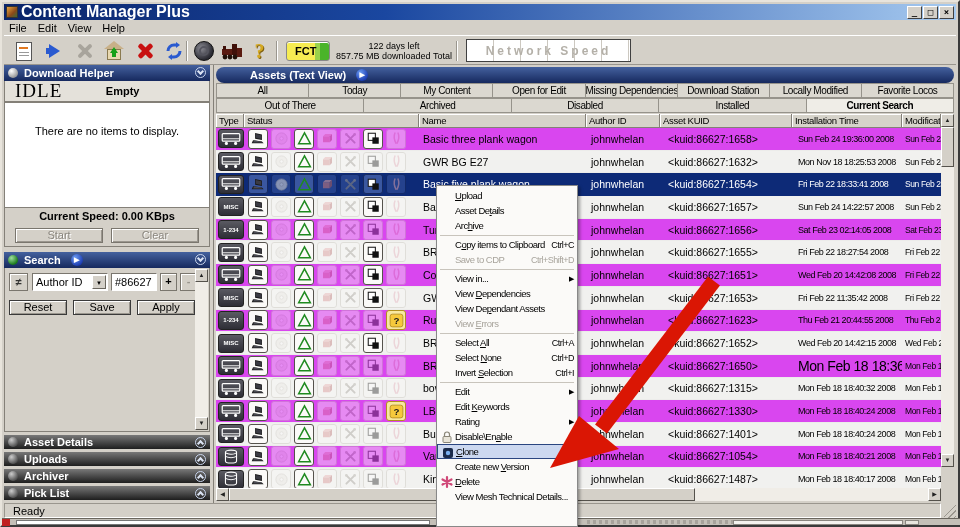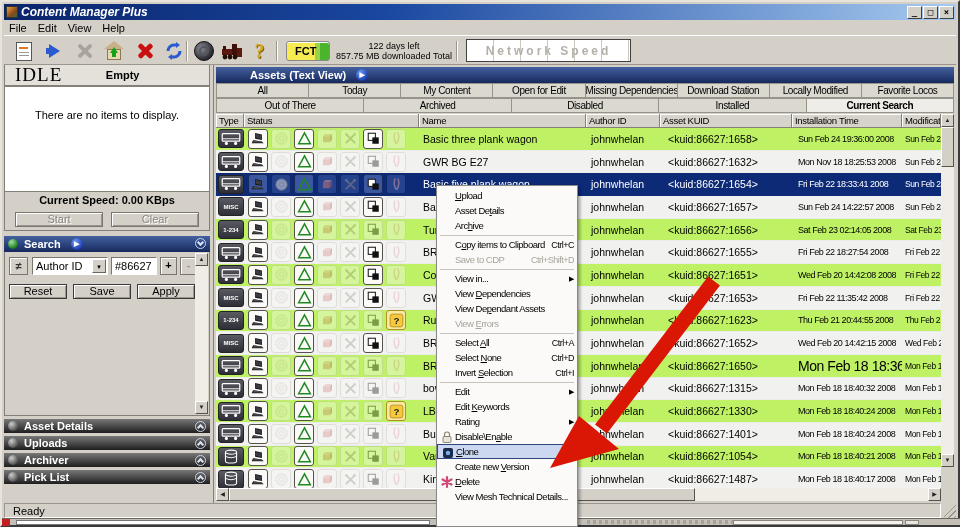--- a/index.html
+++ b/index.html
@@ -2,21 +2,21 @@
 <html><head>
 <meta charset="utf-8">
 <style>
 *{margin:0;padding:0;box-sizing:border-box;}
 html,body{width:960px;height:527px;overflow:hidden;}
 body{font-family:"Liberation Sans",sans-serif;font-size:11px;background:#d4d0c8;position:relative;}
 .win{position:absolute;inset:0;border:2px solid;border-color:#e8e4dc #3a3a3a #3a3a3a #e8e4dc;background:#d4d0c8;}
 
 .titlebar{position:absolute;left:2px;top:2px;right:2px;height:16px;background:linear-gradient(90deg,#0a246a,#1a47a0 40%,#a6caf0);display:flex;align-items:center;padding:0 2px;}
 .appicon{width:12px;height:12px;background:linear-gradient(135deg,#e8a33d,#8a4a1a 60%,#3a6a3a);border:1px solid #333;margin-right:3px;}
-.title{color:#fff;font-weight:bold;font-size:12px;flex:1;font-style:italic;}
+.title{color:#fff;font-weight:bold;font-size:16px;flex:1;}
 .winbtn{width:15px;height:13px;background:#d4d0c8;border:1px solid;border-color:#fff #404040 #404040 #fff;margin-left:1px;font-size:9px;line-height:10px;text-align:center;font-weight:bold;color:#000;font-family:"DejaVu Sans Mono",monospace;}
 
 .menubar{position:absolute;left:2px;top:18px;right:2px;height:15px;display:flex;align-items:center;background:#d4d0c8;}
 .menuitem{padding:1px 6px 1px 5px;color:#000;}
 
 .toolbar{position:absolute;left:2px;top:33px;right:2px;height:30px;border-top:1px solid #fff;border-bottom:1px solid #9a968e;background:#d4d0c8;}
 .tb{position:absolute;top:3px;width:27px;height:24px;display:flex;align-items:center;justify-content:center;}
 .tsep{position:absolute;top:5px;width:2px;height:20px;border-left:1px solid #9a968e;border-right:1px solid #fff;}
 
 .i-doc{width:16px;height:19px;background:#fff;border:1px solid #555;position:relative;}
@@ -67,32 +67,32 @@
 .sinput{width:46px;height:18px;background:#fff;border:1px solid;border-color:#7a766e #fff #fff #7a766e;padding-left:3px;line-height:16px;margin-left:3px;}
 .pm{width:17px;height:18px;margin-left:3px;border:1px solid #7a766e;box-shadow:inset 1px 1px 0 #fff;text-align:center;line-height:15px;font-weight:bold;}
 .pm.dis{color:#9a968e;}
 .sbtnrow{position:absolute;left:4px;top:32px;width:186px;display:flex;justify-content:space-between;}
 .sbtn2{width:58px;height:15px;background:#d4d0c8;border:1px solid #3a3a3a;box-shadow:inset 1px 1px 0 #fff,inset -1px -1px 0 #9a968e;text-align:center;line-height:13px;}
 .vscroll{position:absolute;right:1px;top:1px;bottom:1px;width:13px;background:#f0ede7;}
 .sarrow{position:absolute;left:0;width:13px;height:13px;background:#d4d0c8;border:1px solid;border-color:#fff #55524c #55524c #fff;font-size:6px;text-align:center;line-height:11px;color:#222;}
 .collapsed{margin-top:3px;height:14px;}
 
 .main{position:absolute;left:211px;top:63px;right:2px;bottom:22px;background:#d4d0c8;border-left:1px solid #848078;}
-.mhead{position:absolute;left:2px;top:2px;right:2px;height:16px;background:linear-gradient(180deg,#44619e,#16295e);color:#fff;font-weight:bold;display:flex;align-items:center;}
+.mhead{position:absolute;left:2px;top:2px;right:2px;height:16px;background:linear-gradient(180deg,#44619e,#16295e);color:#fff;font-weight:bold;display:flex;align-items:center;border-radius:8px;}
 .mhead span{margin-left:34px;}
 .tabs1{position:absolute;left:2px;top:18px;right:2px;height:15px;display:flex;}
 .tabs2{position:absolute;left:2px;top:33px;right:2px;height:15px;display:flex;}
 .tab{flex:1;background:#dbd8d0;border:1px solid #96938b;border-left:none;text-align:center;line-height:13px;overflow:hidden;white-space:nowrap;font-size:10px;letter-spacing:-0.4px;}
 .tab:first-child{border-left:1px solid #96938b;}
 .tab.active{background:#efede7;font-weight:bold;}
 
 .thead{position:absolute;left:2px;top:49px;right:15px;height:14px;display:flex;background:#d6d3ca;}
 .th{border-right:1px solid #848078;border-bottom:1px solid #848078;box-shadow:inset 1px 1px 0 #fff;padding-left:3px;line-height:13px;overflow:hidden;white-space:nowrap;font-size:9.5px;letter-spacing:-0.3px;}
 #rows{position:absolute;left:2px;top:63px;right:15px;bottom:15px;background:#fff;overflow:hidden;}
-.row{height:22.7px;display:flex;align-items:center;border-bottom:1px solid #ececea;background:#bef264;font-size:10.5px;}
+.row{height:22.7px;display:flex;align-items:center;border-bottom:1px solid #ececea;background:#d946ef;font-size:10.5px;}
 .row.alt{background:#f1f1ef;}
 .row.sel{background:#0d2a77;color:#fff;border-bottom:1px solid #0d2a77;}
 .cell{overflow:hidden;white-space:nowrap;}
 .badge{width:26px;height:19px;background:linear-gradient(180deg,#5a5a62,#2e2e36);border-radius:3px;margin-left:2px;display:flex;align-items:center;justify-content:center;color:#fff;font-size:6px;font-weight:bold;border:1px solid #222;}
 .slots{display:flex;margin-left:4px;}
 .slot{width:20px;height:20px;border:1px solid #c4c0b8;border-radius:3px;margin-right:3px;background:#fbfaf8;display:flex;align-items:center;justify-content:center;}
 .slot svg{width:15px;height:15px;}
 .slot.faded{opacity:.38;}
 .slot.dark{border-color:#55524c;}
 .slot.gold{background:#f8e8a0;border-color:#b09020;opacity:1;}
@@ -195,20 +195,27 @@
         <div>122 days left</div>
         <div>857.75 MB downloaded Total</div>
       </div>
     <div class="tsep" style="left:452px"></div>
     <div class="netbox">
         <span>Network Speed</span>
       </div>
   </div>
 
   <div class="sidebar">
+    <div class="phead">
+      <div class="ball"></div>
+      <span>Download Helper</span>
+      <div class="chev">
+          <i></i>
+        </div>
+    </div>
     <div class="dh-body">
       <div class="dh-top">
         <span class="idle">IDLE</span>
         <span class="emptylbl">Empty</span>
       </div>
       <div class="dh-list">
           <span>There are no items to display.</span>
         </div>
       <div class="dh-speed">Current Speed: 0.00 KBps</div>
       <div class="dh-btns">

